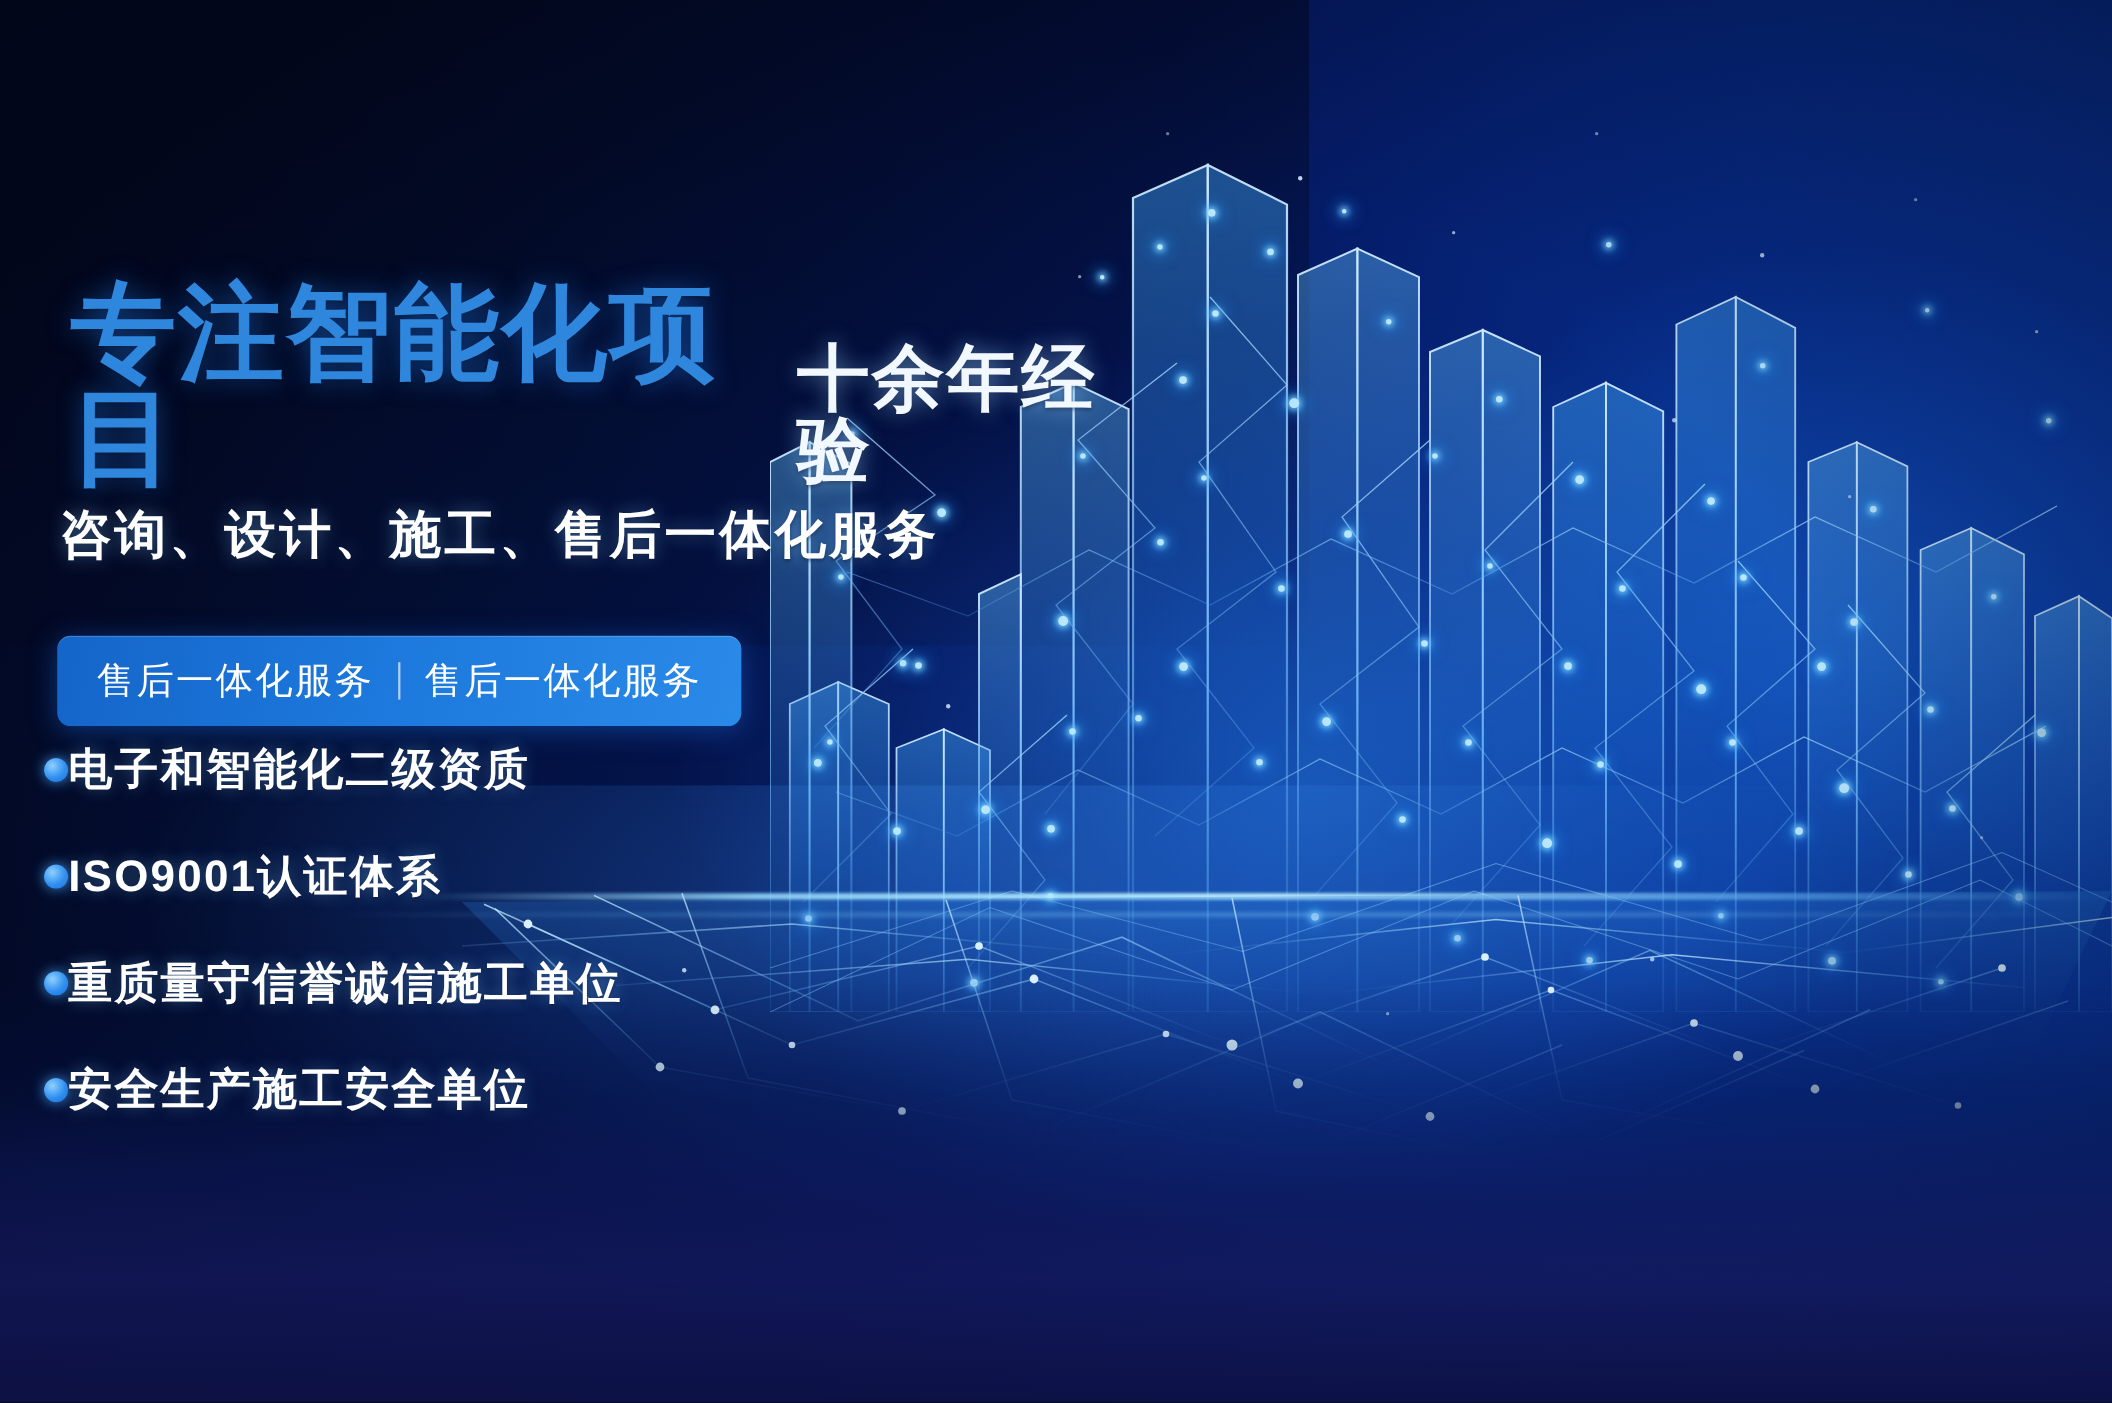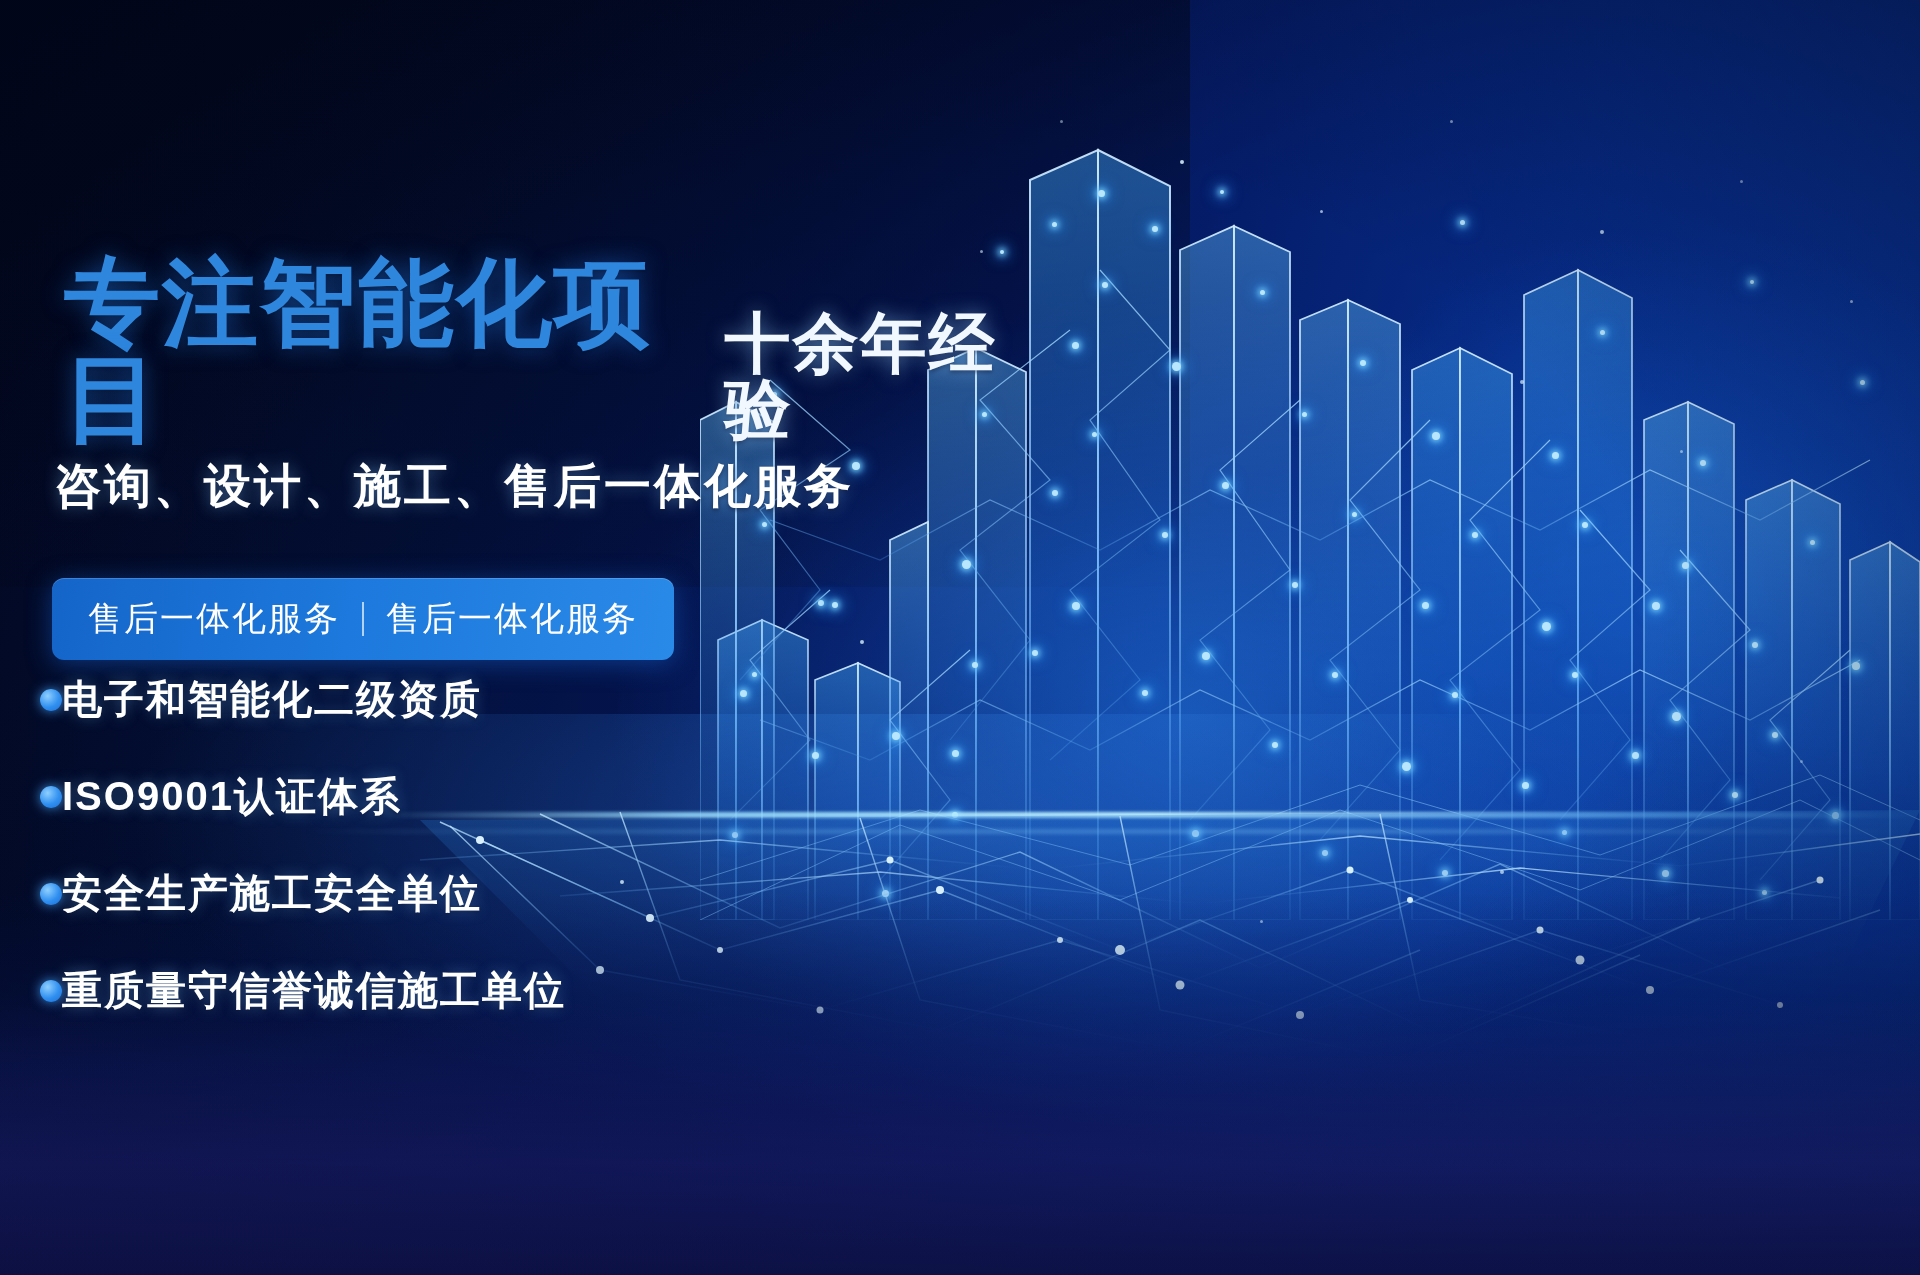--- a/index.html
+++ b/index.html
@@ -391,21 +391,21 @@
     <div class="bullet">
       <span class="dot"></span>
       <span class="bullet-text">电子和智能化二级资质</span>
     </div>
     <div class="bullet">
       <span class="dot"></span>
       <span class="bullet-text">ISO9001认证体系</span>
     </div>
     <div class="bullet">
       <span class="dot"></span>
-      <span class="bullet-text">安全生产施工安全单位</span>
+      <span class="bullet-text">重质量守信誉诚信施工单位</span>
     </div>
     <div class="bullet">
       <span class="dot"></span>
-      <span class="bullet-text">重质量守信誉诚信施工单位</span>
+      <span class="bullet-text">安全生产施工安全单位</span>
     </div>
   </div>
 
 </div>
 
 </body></html>

